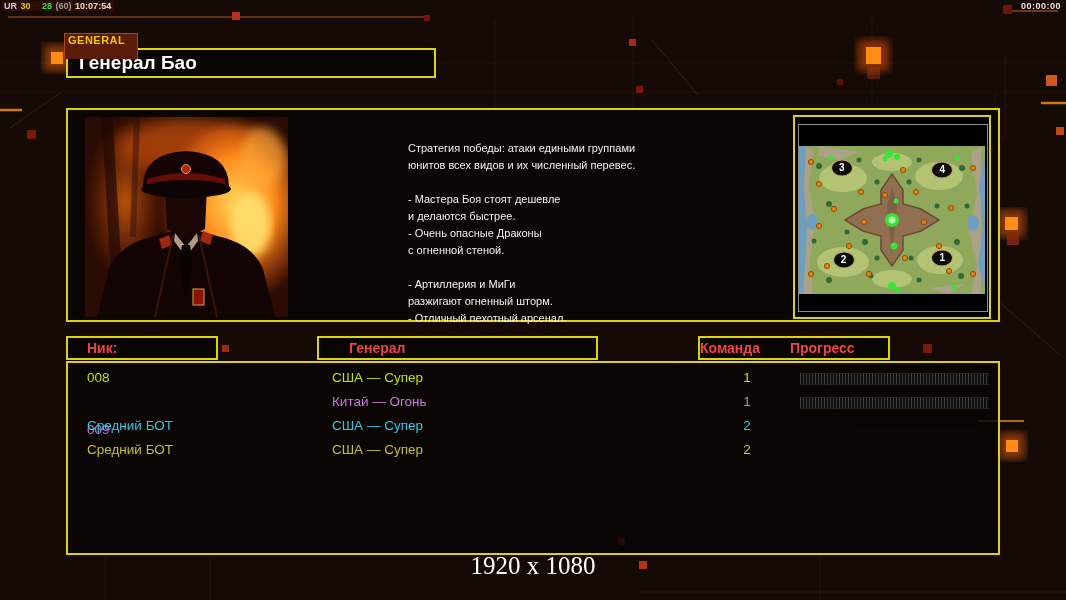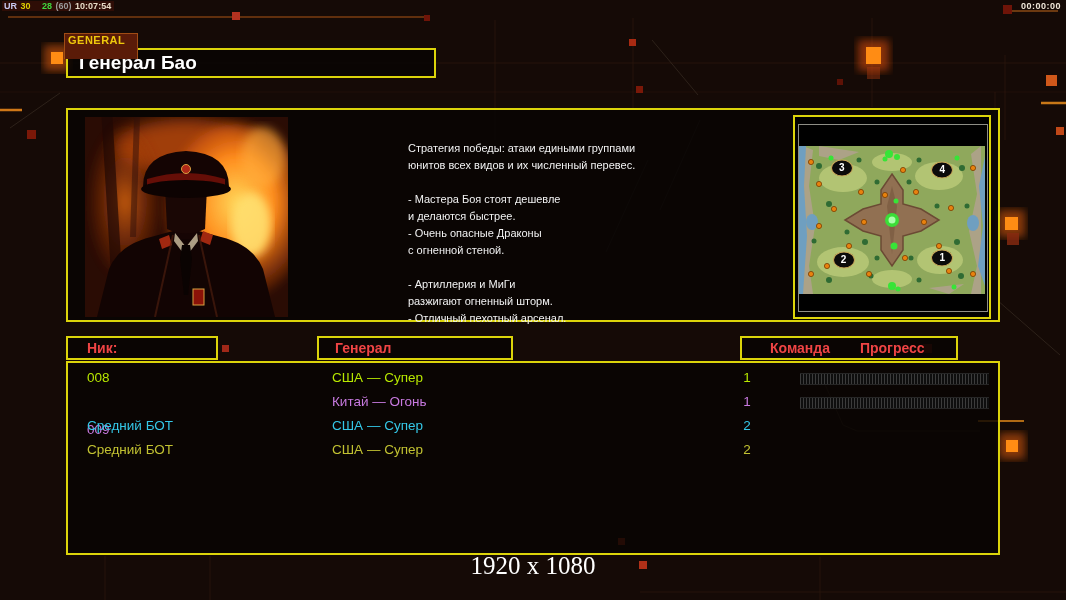--- a/index.html
+++ b/index.html
@@ -32,22 +32,22 @@
   .terrain{position:absolute;left:0px;top:21px;width:186px;height:148px;}
   .spawn{position:absolute;width:20px;height:15px;background:#0b0b0b;border:1px solid #caa85a;border-radius:50%;
          color:#fff;font-size:10px;font-weight:bold;text-align:center;line-height:14px;
          transform:translate(-50%,-50%);z-index:4;}
   .spawn-tl{left:23%;top:15%;} .spawn-tr{left:77%;top:16%;}
   .spawn-bl{left:24%;top:77%;} .spawn-br{left:77%;top:76%;}
 
   
   .hdr{color:#ef4444;font-size:14px;font-weight:bold;line-height:20px;height:24px;}
   .hdr-nick{left:66px;top:336px;width:152px;padding-left:19px;}
-  .hdr-general{left:317px;top:336px;width:196px;padding-left:16px;}
-  .hdr-team{left:740px;top:336px;width:218px;padding-left:28px;}
+  .hdr-general{left:317px;top:336px;width:281px;padding-left:30px;}
+  .hdr-team{left:698px;top:336px;width:192px;padding-left:0;}
   .hdr-team span{display:inline-block;}
   .hdr-progress-label{margin-left:26px;}
 
   
   .table-box{left:66px;top:361px;width:934px;height:194px;background:rgba(8,5,3,0.82);}
   .prow{position:absolute;left:0;width:100%;height:24px;font-size:13.5px;line-height:24px;}
   .cell{position:absolute;top:0;}
   .cell-nick{left:19px;}
   .cell-general{left:264px;}
   .cell-team{left:634px;width:90px;text-align:center;}

